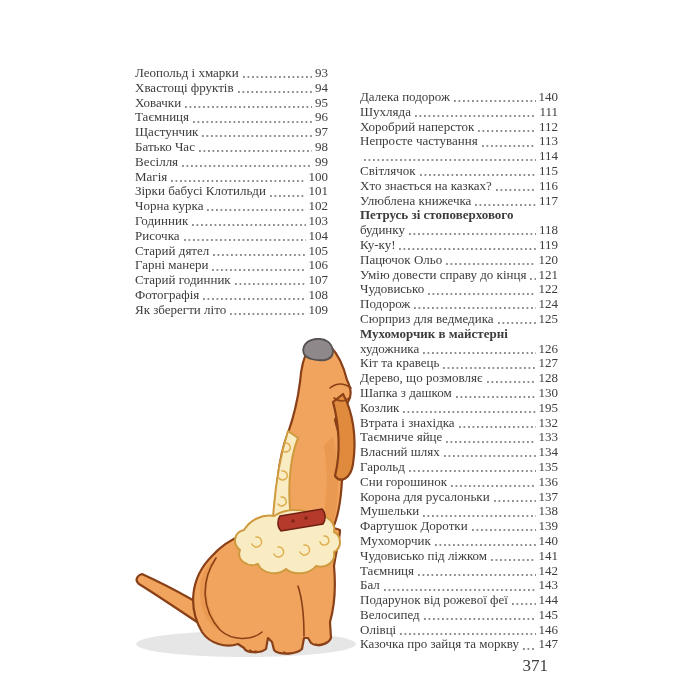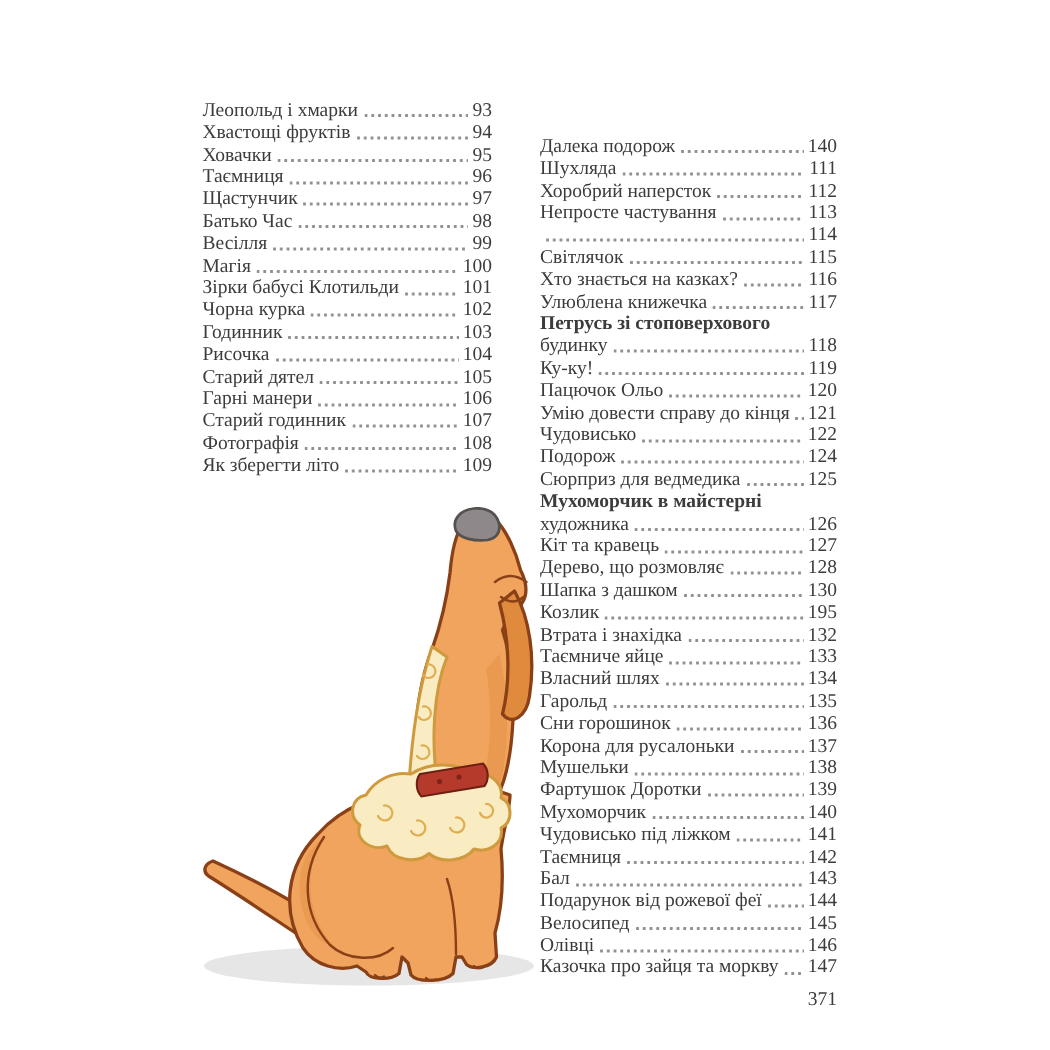--- a/index.html
+++ b/index.html
@@ -29,22 +29,22 @@
     align-self:flex-end;
     margin:0 3px 2.5px 4px;
     background-image:radial-gradient(circle at 1px 1px,#8f8f8f 0.9px,transparent 1.15px);
     background-size:4.5px 2px;
     background-repeat:repeat-x;
   }
   .row .p{white-space:nowrap;}
   .row.wrapline .t{flex:1 1 auto;font-weight:bold;}
   .page-number{
     position:absolute;
-    left:360px;top:659px;width:198px;
-    font-size:13px;line-height:14.8px;
+    left:350px;top:659px;width:198px;
+    font-size:17px;line-height:14.8px;
     text-align:right;
   }
   .dog{
     position:absolute;
     left:128px;top:338px;
     width:262px;height:322px;
   }
   .dog .ln{stroke:#8a4017;stroke-width:2.2;stroke-linecap:round;stroke-linejoin:round;}
   .dog .ln-thin{stroke:#8a4017;stroke-width:1.6;stroke-linecap:round;stroke-linejoin:round;fill:none;}
   .dog .ln-mane{stroke:#cf9a3e;stroke-width:2;stroke-linecap:round;stroke-linejoin:round;}

